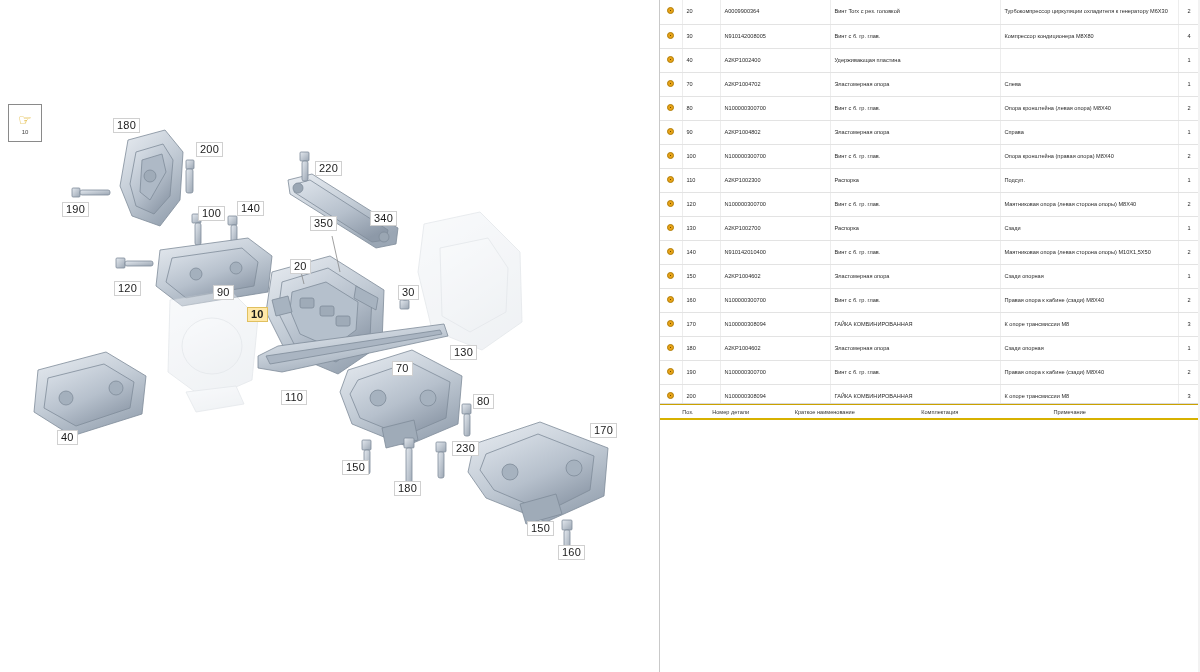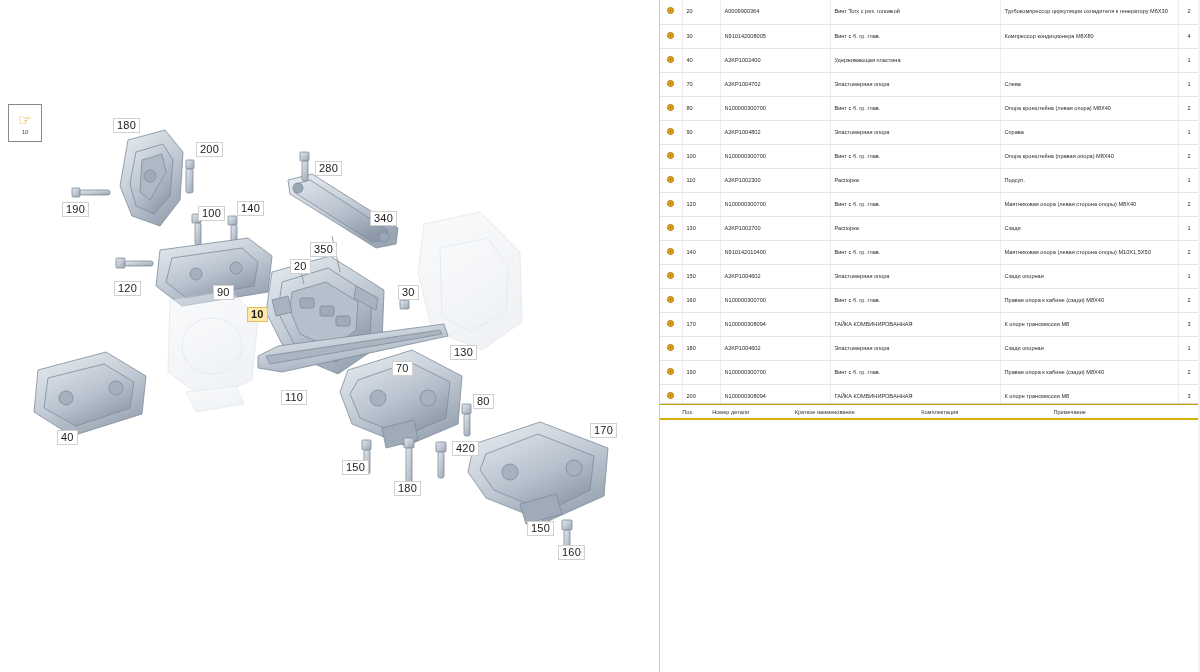--- a/index.html
+++ b/index.html
@@ -327,38 +327,38 @@
       </g>
     </svg>
 
     <div class="legend-box">
       <span class="glyph">☞</span>
       <span class="num">10</span>
     </div>
 
     <div class="callout" style="left:113px;top:118px">180</div>
     <div class="callout" style="left:196px;top:142px">200</div>
-    <div class="callout" style="left:315px;top:161px">280</div>
+    <div class="callout" style="left:315px;top:161px">220</div>
     <div class="callout" style="left:62px;top:202px">190</div>
     <div class="callout" style="left:198px;top:206px">100</div>
     <div class="callout" style="left:237px;top:201px">140</div>
     <div class="callout" style="left:370px;top:211px">340</div>
-    <div class="callout" style="left:310px;top:242px">350</div>
+    <div class="callout" style="left:310px;top:216px">350</div>
     <div class="callout" style="left:114px;top:281px">120</div>
     <div class="callout" style="left:213px;top:285px">90</div>
     <div class="callout" style="left:290px;top:259px">20</div>
     <div class="callout" style="left:398px;top:285px">30</div>
     <div class="callout hl" style="left:247px;top:307px">10</div>
     <div class="callout" style="left:450px;top:345px">130</div>
     <div class="callout" style="left:281px;top:390px">110</div>
     <div class="callout" style="left:392px;top:361px">70</div>
     <div class="callout" style="left:473px;top:394px">80</div>
     <div class="callout" style="left:57px;top:430px">40</div>
     <div class="callout" style="left:590px;top:423px">170</div>
-    <div class="callout" style="left:452px;top:441px">420</div>
+    <div class="callout" style="left:452px;top:441px">230</div>
     <div class="callout" style="left:342px;top:460px">150</div>
     <div class="callout" style="left:394px;top:481px">180</div>
     <div class="callout" style="left:527px;top:521px">150</div>
     <div class="callout" style="left:558px;top:545px">160</div>
   </div>
 
   <div id="table-pane">
 
     <div id="table-scroll">
       <table class="parts">

